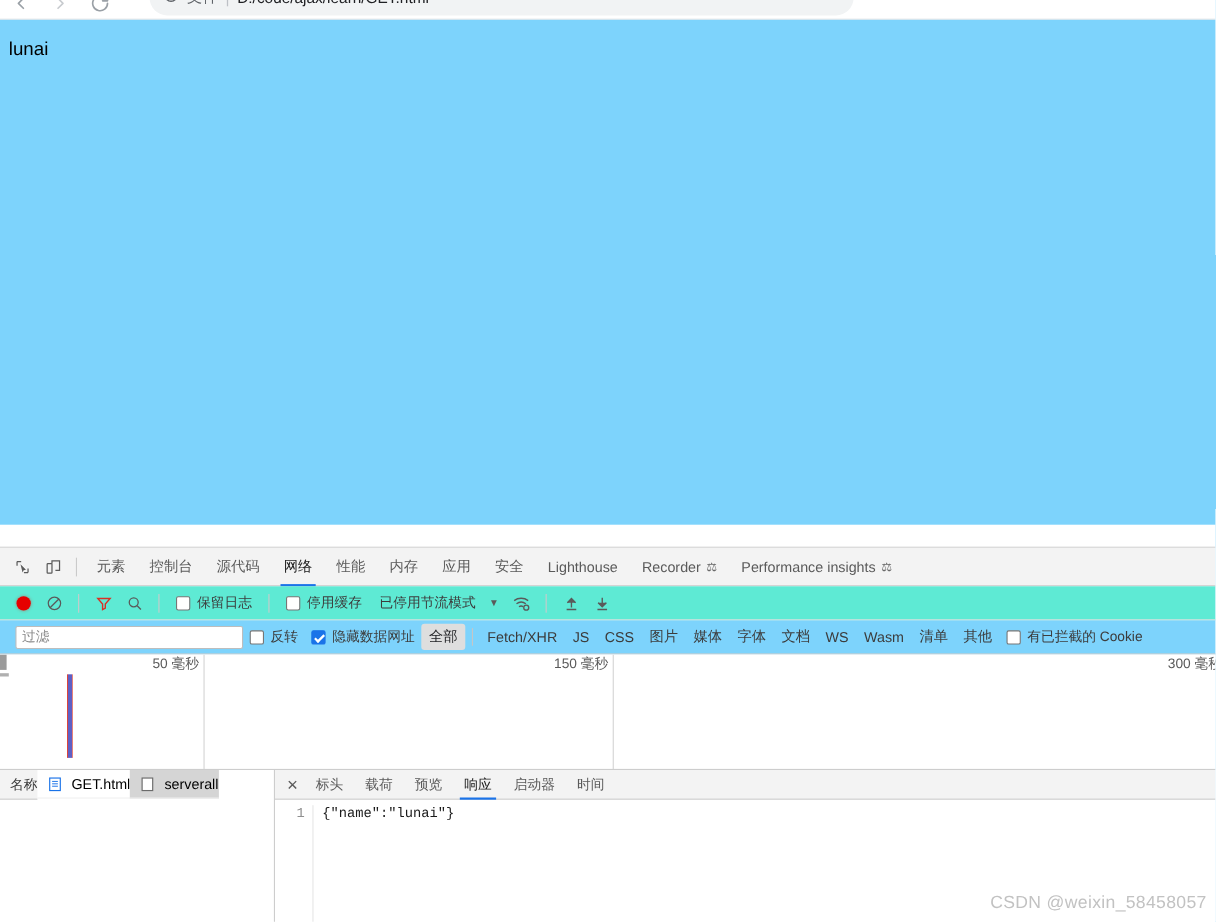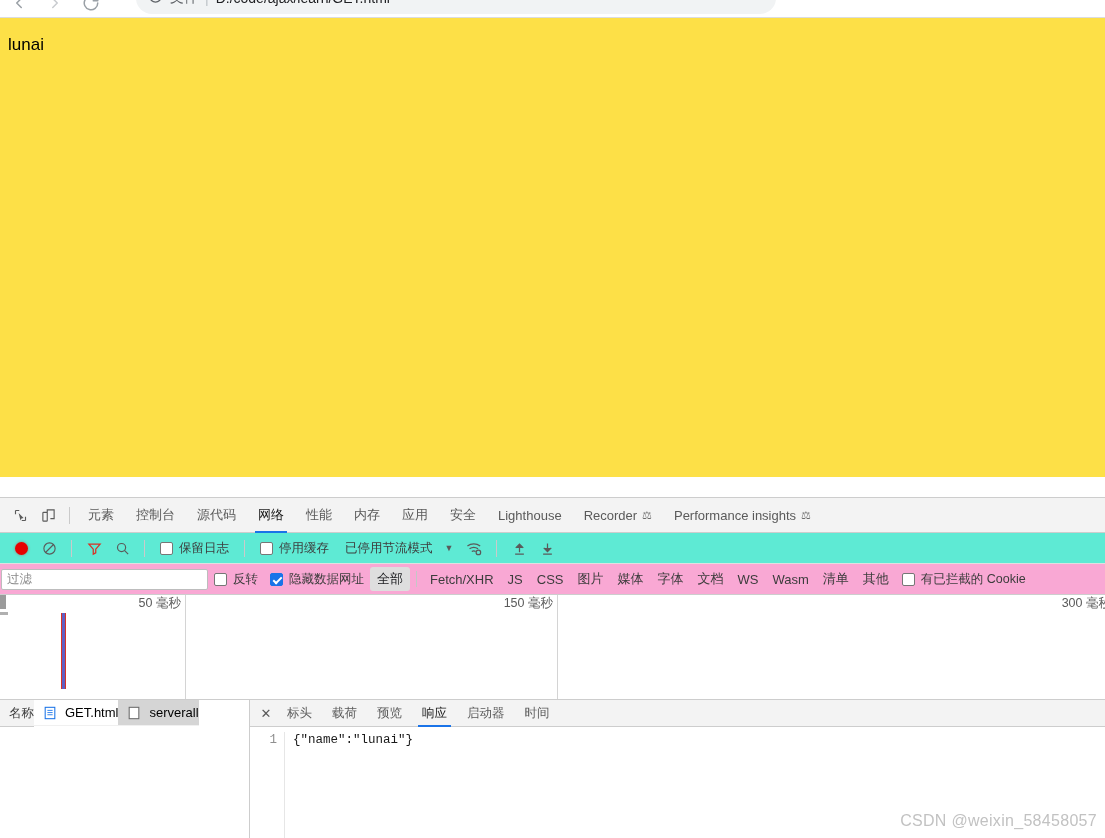--- a/index.html
+++ b/index.html
@@ -35,21 +35,21 @@
   .omnibox .sep { color: #bdc1c6; font-size: 14px; }
   .omnibox .url { font-size: 14px; color: #202124; white-space: nowrap; }
   .chrome-bottom-line {
     position: absolute; left: 0; top: 17px; width: 1105px; height: 1px;
     background: #dadce0;
   }
 
   
   .viewport {
     position: absolute; left: 0; top: 18px; width: 1105px; height: 459px;
-    background: #fde047;
+    background: #7dd3fc;
   }
   .page-text {
     position: absolute; left: 8px; top: 17px;
     font-size: 17px; color: #000; line-height: 1.2;
   }
 
   
   .devtools {
     position: absolute; left: 0; top: 477px; width: 1105px; height: 361px;
     background: #ffffff;
@@ -101,23 +101,23 @@
     content: ""; position: absolute; left: 4px; top: 1px;
     width: 3px; height: 7px; border: solid #fff;
     border-width: 0 2px 2px 0; transform: rotate(45deg);
   }
   .tlabel { font-size: 12.5px; color: #3c3c3c; }
   .throttle { font-size: 12.5px; color: #3c3c3c; margin-left: 8px; white-space: nowrap; }
   .caret { margin: 0 6px 0 10px; color: #5a5a5a; font-size: 9px; }
 
   
   .filter-bar {
-    position: relative; height: 31px; background: #f9a8d4;
+    position: relative; height: 31px; background: #7dd3fc;
     border-bottom: 1px solid #cdcdcd;
-    display: flex; align-items: center; padding-left: 1px; gap: 0;
+    display: flex; align-items: center; padding-left: 14px; gap: 0;
   }
   .filter-input {
     width: 207px; height: 21px; background: #fff;
     border: 1px solid #bdbdbd; border-radius: 2px;
     font-size: 12.5px; color: #333; padding: 0 5px;
     font-family: "Liberation Sans", sans-serif; outline: none;
   }
   .filter-input::placeholder { color: #8a8a8a; }
   .ftype {
     font-size: 13px; color: #3c3c3c; padding: 3px 7px;

